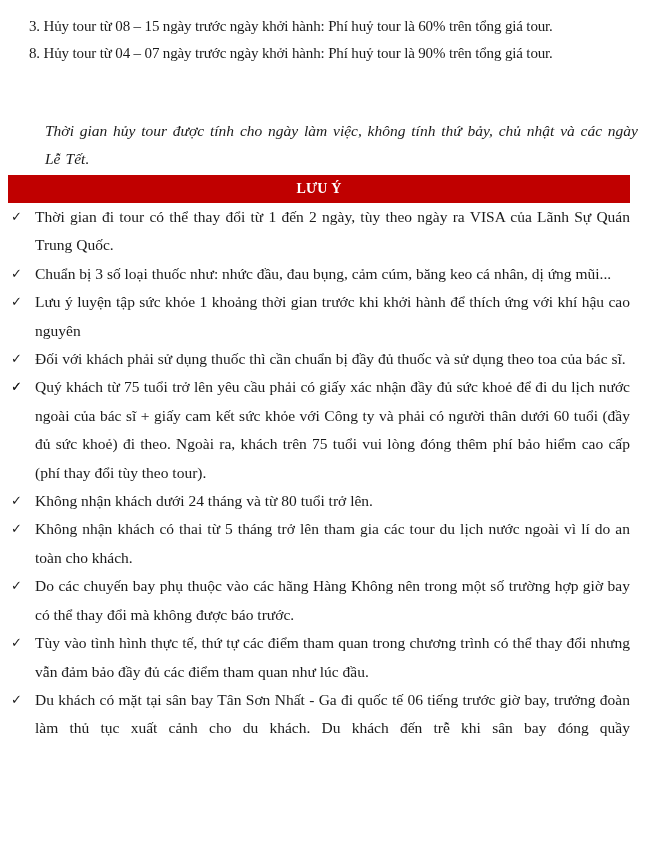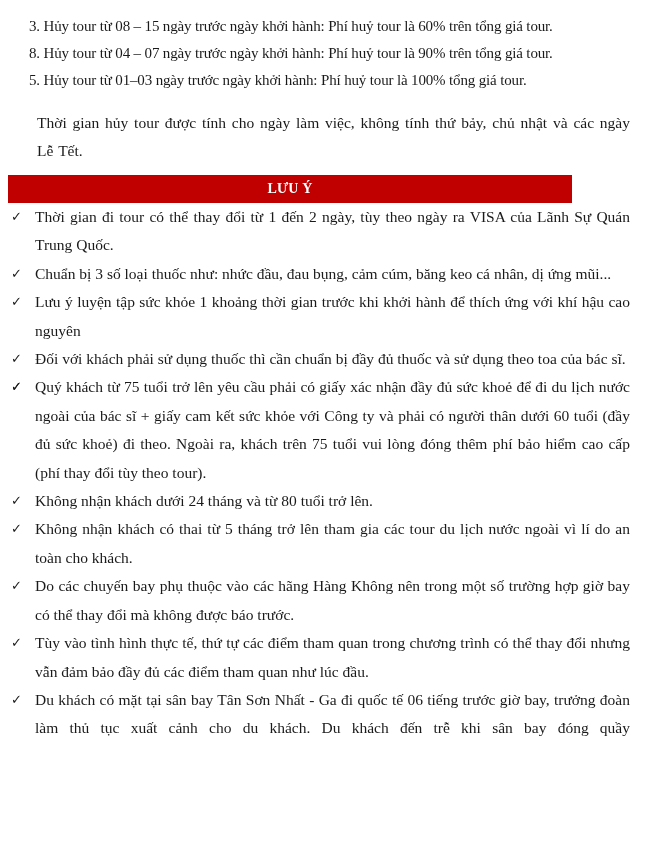--- a/index.html
+++ b/index.html
@@ -30,31 +30,32 @@
       line-height: 27px;
       white-space: nowrap;
       font-size: 15px;
       letter-spacing: -0.15px;
     }
     .note-paragraph {
       position: absolute;
       left: 37px;
       top: 109px;
       width: 593px;
-      margin: 0;
+      margin: 8px;
       line-height: 27.5px;
       font-size: 15.5px;
       text-align: justify;
       word-spacing: 1.2px;
+      font-style: italic;
     }
     .section-bar {
       position: absolute;
       left: 8px;
       top: 175px;
-      width: 564px;
+      width: 622px;
       height: 28px;
       background: #c00000;
       color: #ffffff;
       font-weight: bold;
       font-size: 14px;
       text-align: center;
       line-height: 28px;
       letter-spacing: 0.2px;
     }
     .check-list {
@@ -89,21 +90,20 @@
       color: #1a1a1a;
       font-family: "DejaVu Sans", sans-serif;
     }
   </style>
 </head>
 <body>
 
 <ol class="numbered-list">
   <li>3. Hủy tour từ 08 – 15 ngày trước ngày khởi hành: Phí huỷ tour là 60% trên tổng giá tour.</li>
   <li>8. Hủy tour từ 04 – 07 ngày trước ngày khởi hành: Phí huỷ tour là 90% trên tổng giá tour.</li>
-  <li>5. Hủy tour từ 01–03 ngày trước ngày khởi hành: Phí huỷ tour là 100% tổng giá tour.</li>
 </ol>
 
 <p class="note-paragraph">Thời gian hủy tour được tính cho ngày làm việc, không tính thứ bảy, chủ nhật và các ngày Lễ Tết.</p>
 
 <div class="section-bar">LƯU Ý</div>
 
 <ul class="check-list">
   <li>
     <span class="check-icon">✓</span>
     <span>Thời gian đi tour có thể thay đổi từ 1 đến 2 ngày, tùy theo ngày ra VISA của Lãnh Sự Quán Trung Quốc.</span>

